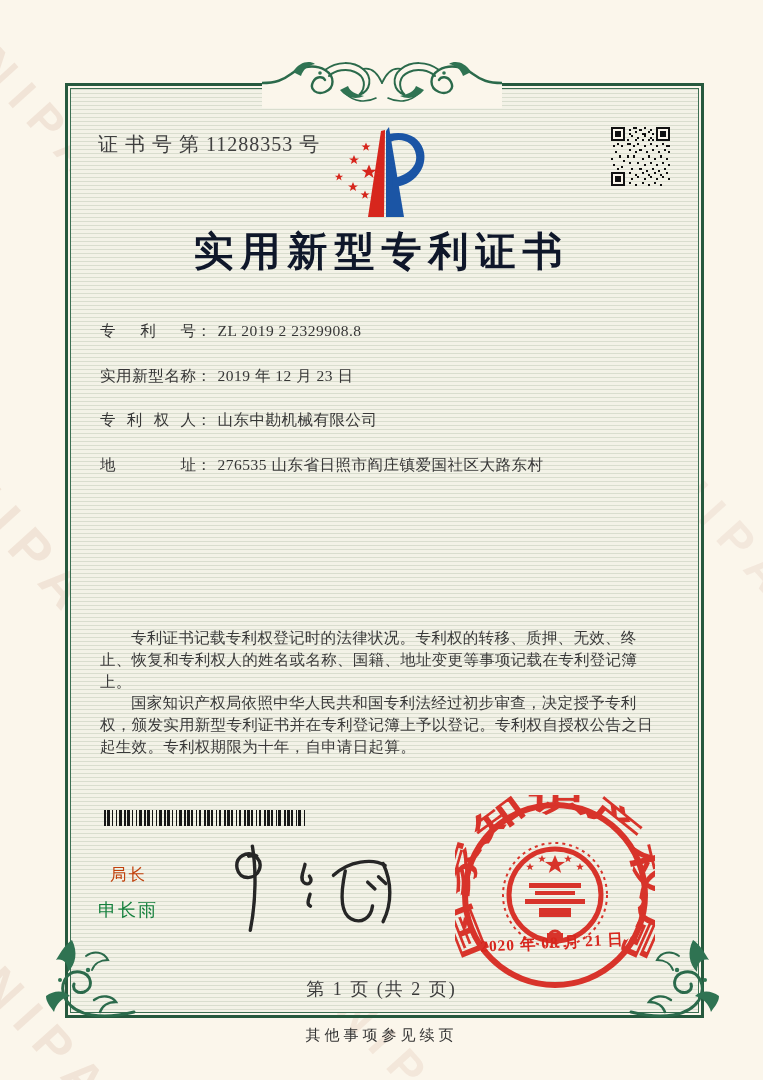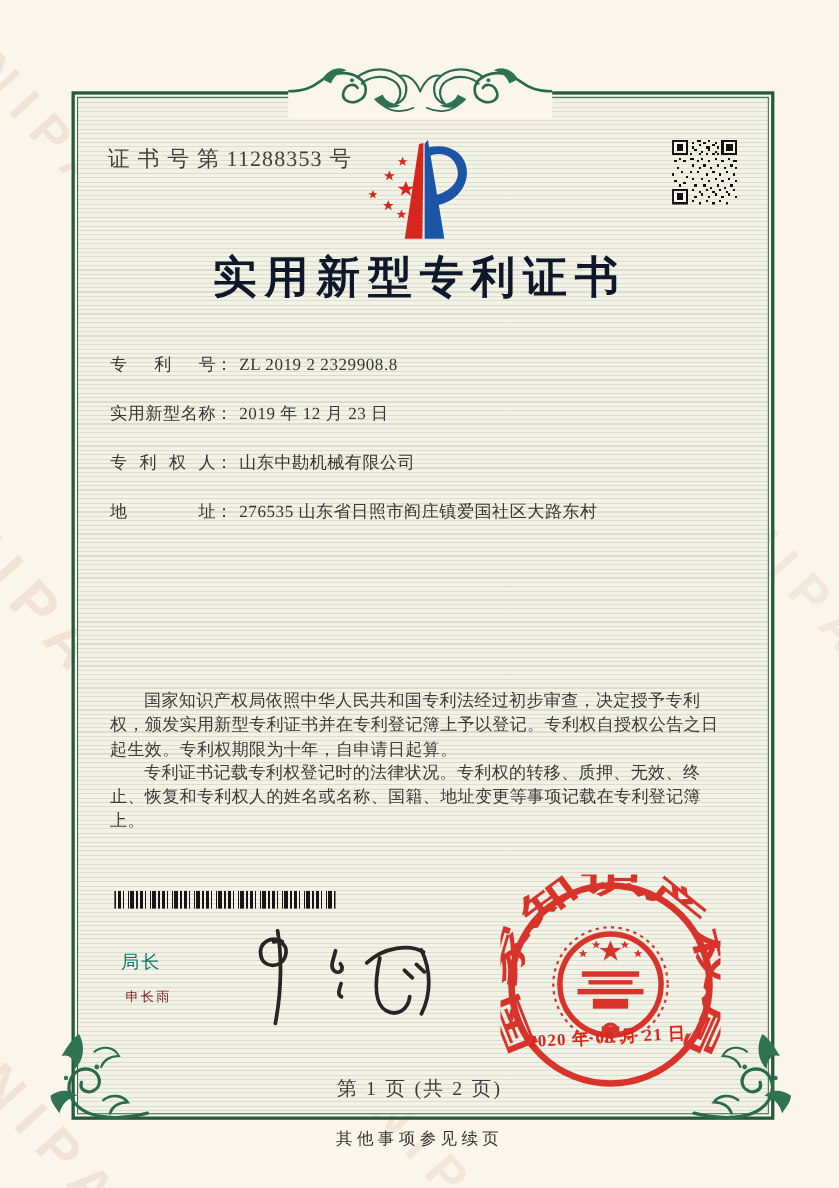--- a/index.html
+++ b/index.html
@@ -56,22 +56,22 @@
   .notice p{margin:0;text-indent:2em;letter-spacing:.3px;}
   .barcode{
     position:absolute;left:104px;top:810px;width:201px;height:16px;
     background:repeating-linear-gradient(90deg,
       #161616 0 1.5px,transparent 1.5px 3px,
       #161616 3px 6px,transparent 6px 7.5px,
       #161616 7.5px 9px,transparent 9px 12px,
       #161616 12px 13px,transparent 13px 14.5px,
       #161616 14.5px 17.5px,transparent 17.5px 20px);
   }
-  .sign-role{position:absolute;left:110px;top:864px;font-size:16.5px;color:#0f766e;letter-spacing:2px;}
-  .sign-name{position:absolute;left:114px;top:898px;font-size:12px;color:#7f1d1d;letter-spacing:2px;}
+  .sign-role{position:absolute;left:110px;top:864px;font-size:16.5px;color:#c2410c;letter-spacing:2px;}
+  .sign-name{position:absolute;left:98px;top:898px;font-size:18px;color:#15803d;letter-spacing:2px;}
   .sign-script{position:absolute;left:222px;top:842px;width:185px;height:100px;transform:rotate(-2deg);}
   
   .seal{position:absolute;left:455px;top:795px;width:200px;height:200px;}
   .seal svg{position:absolute;inset:0;}
   .seal-date{
     position:absolute;left:0;right:6px;top:138px;text-align:center;
     color:#d7261d;font-size:15.5px;font-weight:700;letter-spacing:1px;
     transform:rotate(-3deg);
   }
   .page-num{position:absolute;left:65px;top:977px;width:633px;text-align:center;font-size:18px;letter-spacing:2px;color:#3c3c3c;}
@@ -184,22 +184,22 @@
     </div>
     <div class="field-row">
       <span class="field-label">专利权人</span><span class="field-colon">：</span><span class="field-value">山东中勘机械有限公司</span>
     </div>
     <div class="field-row">
       <span class="field-label">地址</span><span class="field-colon">：</span><span class="field-value">276535 山东省日照市阎庄镇爱国社区大路东村</span>
     </div>
   </div>
 
   <div class="notice">
+    <p>专利证书记载专利权登记时的法律状况。专利权的转移、质押、无效、终止、恢复和专利权人的姓名或名称、国籍、地址变更等事项记载在专利登记簿上。</p>
     <p>国家知识产权局依照中华人民共和国专利法经过初步审查，决定授予专利权，颁发实用新型专利证书并在专利登记簿上予以登记。专利权自授权公告之日起生效。专利权期限为十年，自申请日起算。</p>
-    <p>专利证书记载专利权登记时的法律状况。专利权的转移、质押、无效、终止、恢复和专利权人的姓名或名称、国籍、地址变更等事项记载在专利登记簿上。</p>
   </div>
 
   <div class="barcode"></div>
 
   <div class="sign-role">局长</div>
   <div class="sign-name">申长雨</div>
 
   <div class="sign-script">
     <svg width="185" height="100" viewBox="0 0 185 100">
       <g stroke="#262626" stroke-width="3.4" fill="none" stroke-linecap="round">

